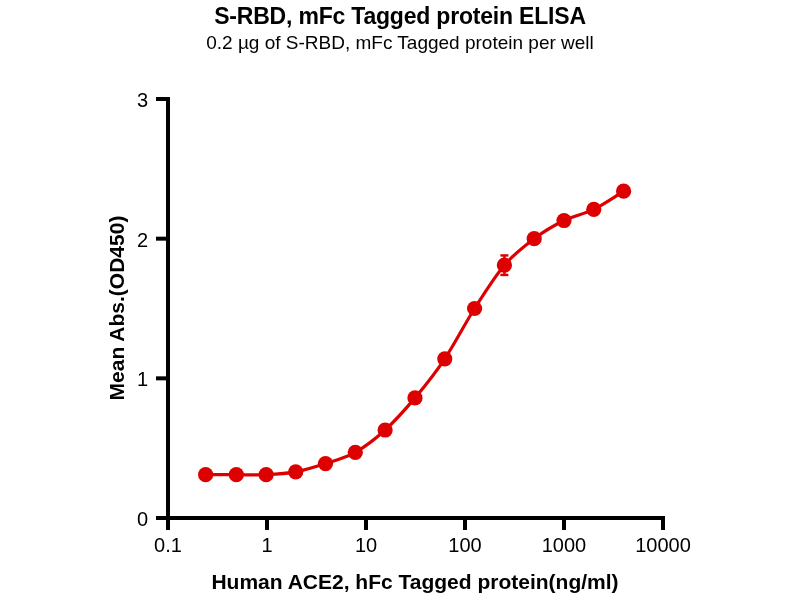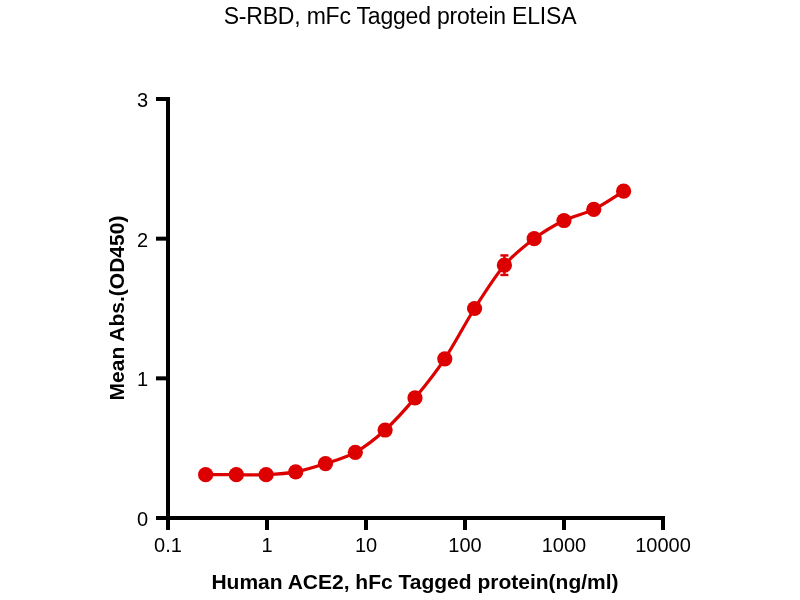--- a/index.html
+++ b/index.html
@@ -22,21 +22,21 @@
     height: 600px;
   }
   .title-block {
     position: absolute;
     left: 0; top: 2px;
     width: 800px;
     text-align: center;
   }
   .chart-title {
     font-size: 23px;
-    font-weight: normal;
+    font-weight: bold;
     letter-spacing: -0.2px;
     line-height: 28px;
     white-space: nowrap;
   }
   .chart-subtitle {
     font-size: 19px;
     font-weight: normal;
     line-height: 26px;
     white-space: nowrap;
   }
@@ -80,20 +80,21 @@
     stroke-linecap: butt;
   }
 </style>
 </head>
 <body>
 
 <div id="figure">
 
   <div class="title-block">
     <div class="chart-title">S-RBD, mFc Tagged protein ELISA</div>
+    <div class="chart-subtitle">0.2 µg of S-RBD, mFc Tagged protein per well</div>
   </div>
 
   <svg id="plot" viewBox="0 0 800 600">
     <g id="grid-layer"></g>
     <g id="series-layer">
         <path d="M 205.64 474.70 C 210.76 474.70, 226.25 474.70, 236.33 474.70 C 246.41 474.70, 256.23 475.17, 266.13 474.70 C 276.03 474.24, 285.82 473.77, 295.71 471.91 C 305.61 470.05, 315.58 466.79, 325.52 463.53 C 335.45 460.27, 345.38 457.94, 355.32 452.36 C 365.25 446.77, 375.17 439.09, 385.12 430.01 C 395.06 420.93, 405.04 409.76, 414.99 397.89 C 424.94 386.01, 434.86 373.68, 444.79 358.78 C 454.73 343.88, 464.66 324.10, 474.59 308.50 C 484.53 292.90, 494.46 276.84, 504.40 265.20 C 514.33 253.56, 524.26 246.12, 534.20 238.67 C 544.13 231.22, 554.07 225.40, 564.00 220.51 C 573.93 215.62, 583.87 214.22, 593.80 209.34 C 603.74 204.45, 618.64 194.21, 623.60 191.18" stroke="#DD0000" class="series-line"></path>
         <g>
           <line x1="504.3960608585317" y1="255.42666666666668" x2="504.3960608585317" y2="274.98" stroke="#DD0000" class="errbar"></line>
           <line x1="500.3960608585317" y1="255.42666666666668" x2="508.3960608585317" y2="255.42666666666668" stroke="#DD0000" class="errbar"></line>
           <line x1="500.3960608585317" y1="274.98" x2="508.3960608585317" y2="274.98" stroke="#DD0000" class="errbar"></line>

